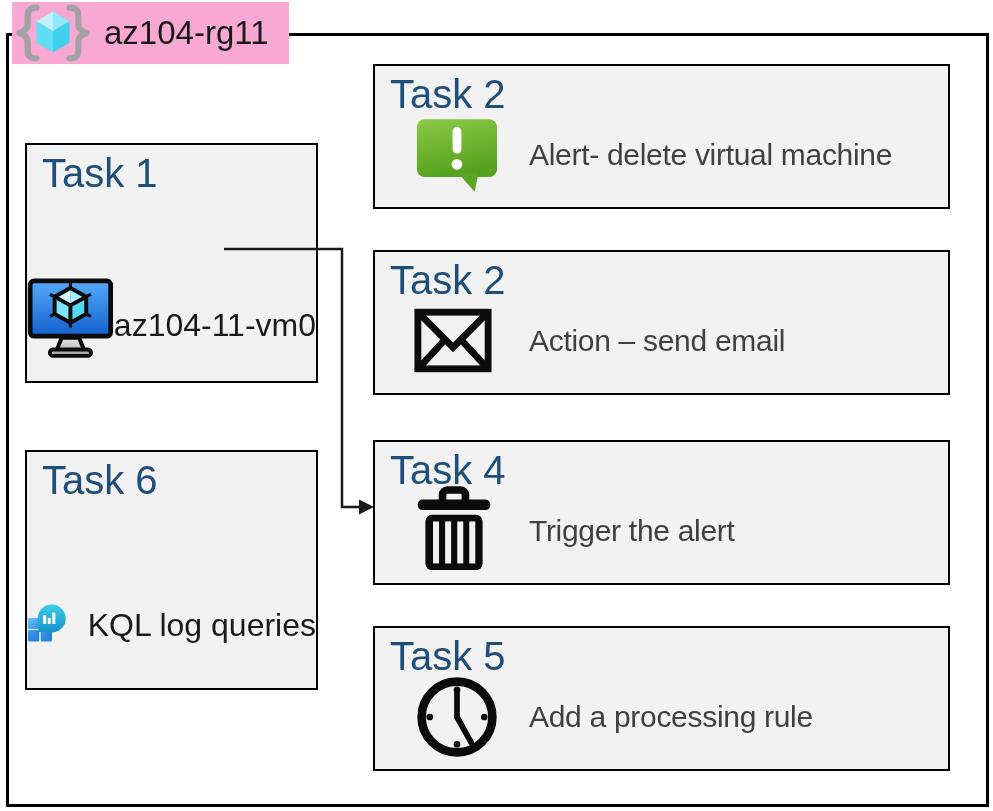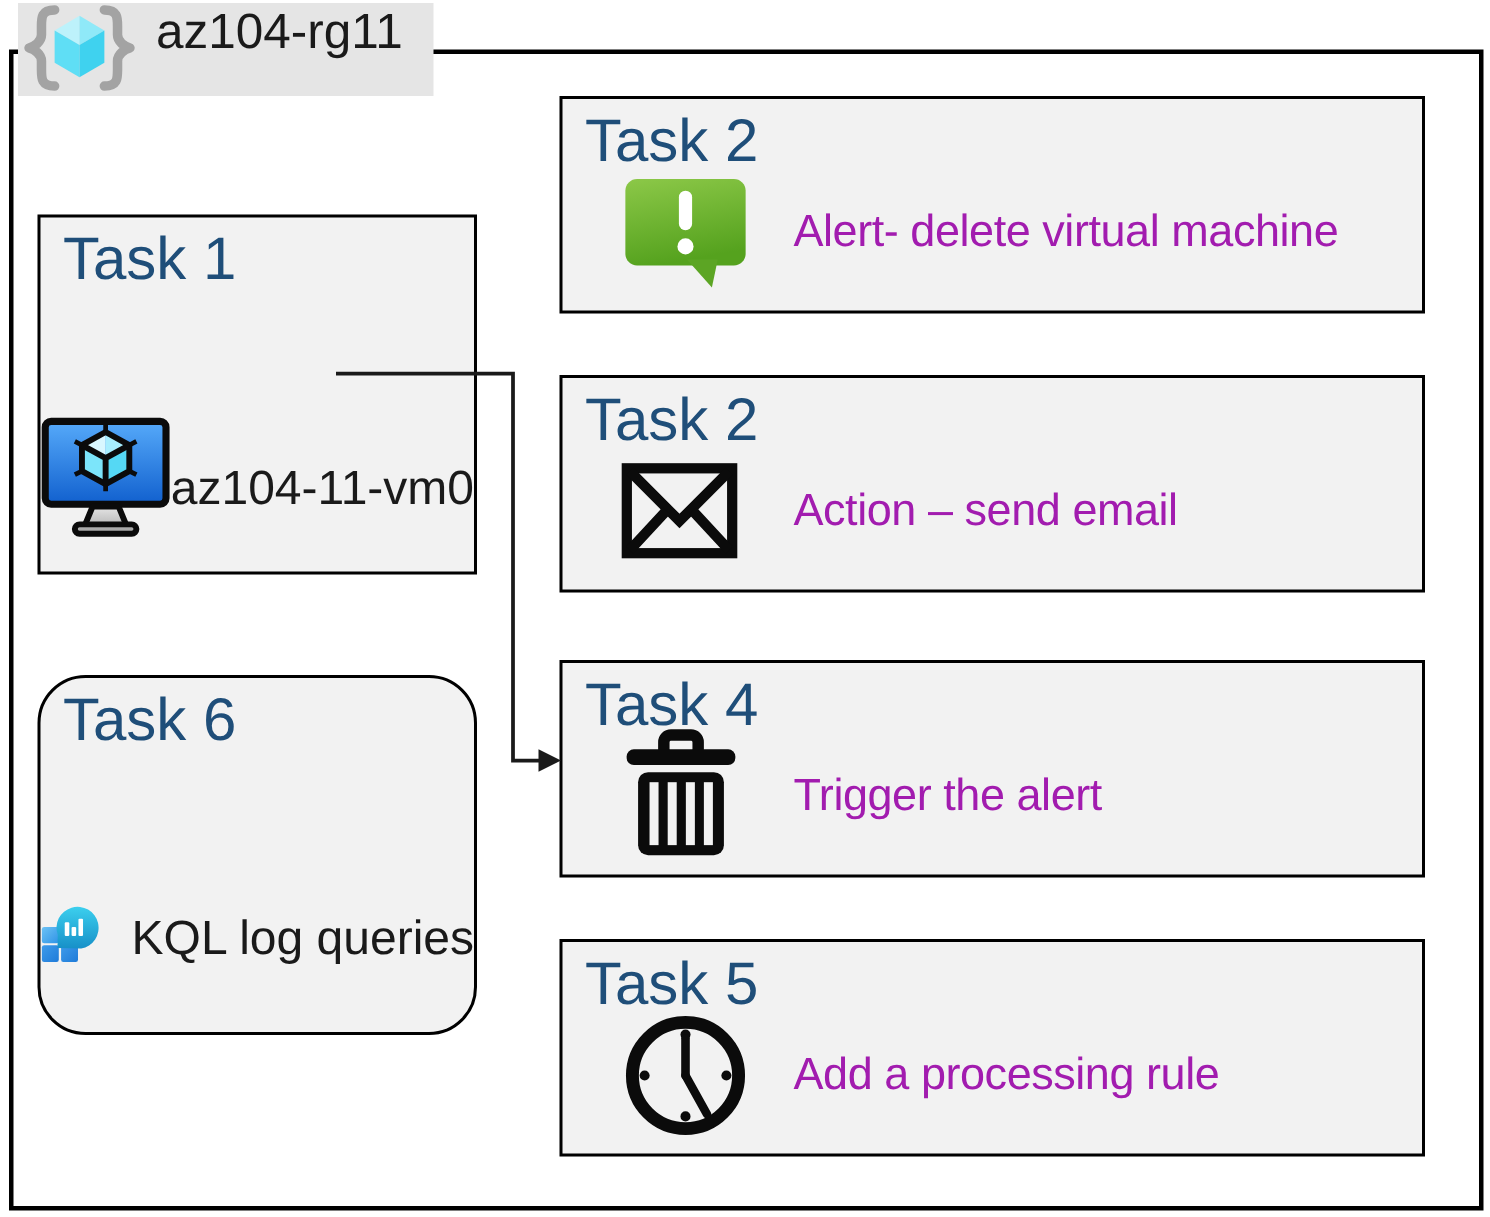--- a/index.html
+++ b/index.html
@@ -6,54 +6,54 @@
   .page{
     position:relative;width:993px;height:811px;background:#ffffff;overflow:hidden;
     font-family:"Liberation Sans",sans-serif;color:#1a1a1a;
   }
   .outer-box{
     position:absolute;left:6px;top:33px;width:983px;height:774px;
     border:3px solid #000;box-sizing:border-box;background:transparent;
   }
   .rg-header{
     position:absolute;left:12px;top:2px;height:62px;z-index:5;
-    display:flex;align-items:flex-start;background:#e5e5e5;padding:0 20px 0 2px;
+    display:flex;align-items:center;background:#f9a8d4;padding:0 20px 0 2px;
   }
   .rg-title{font-size:33px;color:#1a1a1a;white-space:nowrap;margin-left:12px;}
   .task-box{
     position:absolute;background:#f2f2f2;border:2px solid #000;box-sizing:border-box;
   }
   .task-title{
     position:absolute;left:15px;top:6px;font-size:40px;color:#1f4e79;white-space:nowrap;
   }
   
   .box-left{left:25px;width:293px;height:240px;}
   .box-task1{top:143px;text-align:right;}
-  .box-task6{top:450px;border-radius:32px;}
+  .box-task6{top:450px;}
   .col-content{
     position:absolute;left:0;top:0;width:100%;height:100%;
     display:flex;flex-direction:row;align-items:center;
   }
   .box-task1 .col-content{padding-top:55px;}
   .box-task6 .col-content{padding-top:52px;gap:22px;}
   .box-label{font-size:32px;color:#1a1a1a;white-space:nowrap;}
   .box-task1 .box-label{margin-top:14px;}
   .box-task6 .box-label{margin-top:6px;}
   
   .box-right{left:373px;width:577px;height:145px;}
   .box-task2{top:64px;}
   .box-task3{top:250px;}
   .box-task4{top:440px;}
   .box-task5{top:626px;}
   .row-content{
     position:absolute;left:0;top:34px;width:100%;height:109px;
     display:flex;align-items:center;padding-left:38px;box-sizing:border-box;
   }
   .icon-cell{width:94px;display:flex;align-items:center;justify-content:flex-start;flex:0 0 94px;}
-  .desc{font-size:30px;letter-spacing:-0.3px;color:#a21caf;white-space:nowrap;margin-left:22px;text-align:right;}
+  .desc{font-size:30px;letter-spacing:-0.3px;color:#404040;white-space:nowrap;margin-left:22px;text-align:right;}
   .connector{position:absolute;left:0;top:0;width:993px;height:811px;pointer-events:none;z-index:4;}
 </style>
 </head>
 <body>
 
 <div class="page">
 
   <div class="outer-box"></div>
 
   <svg class="connector" viewBox="0 0 993 811">

